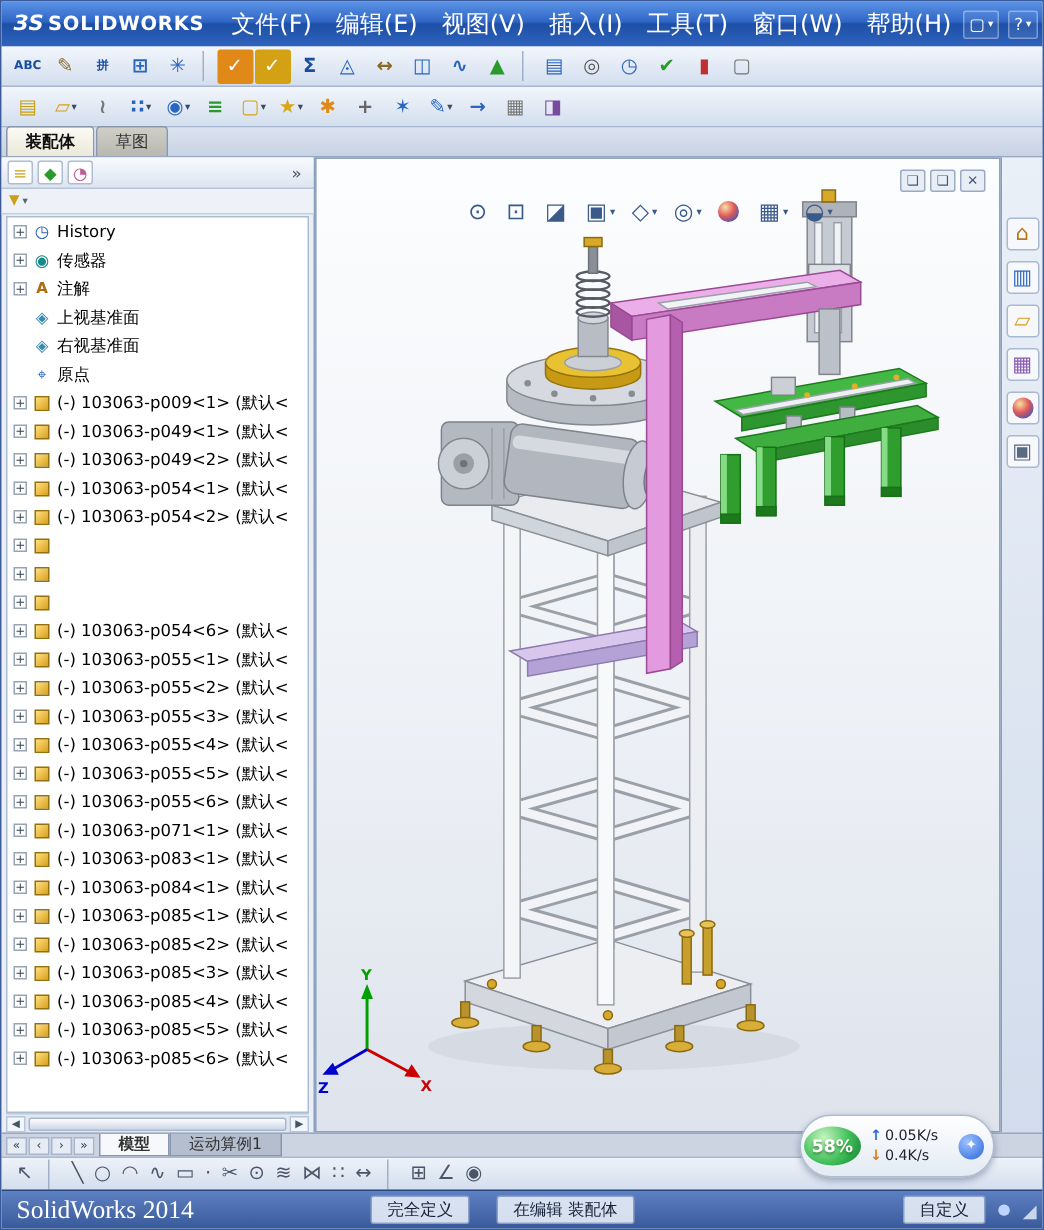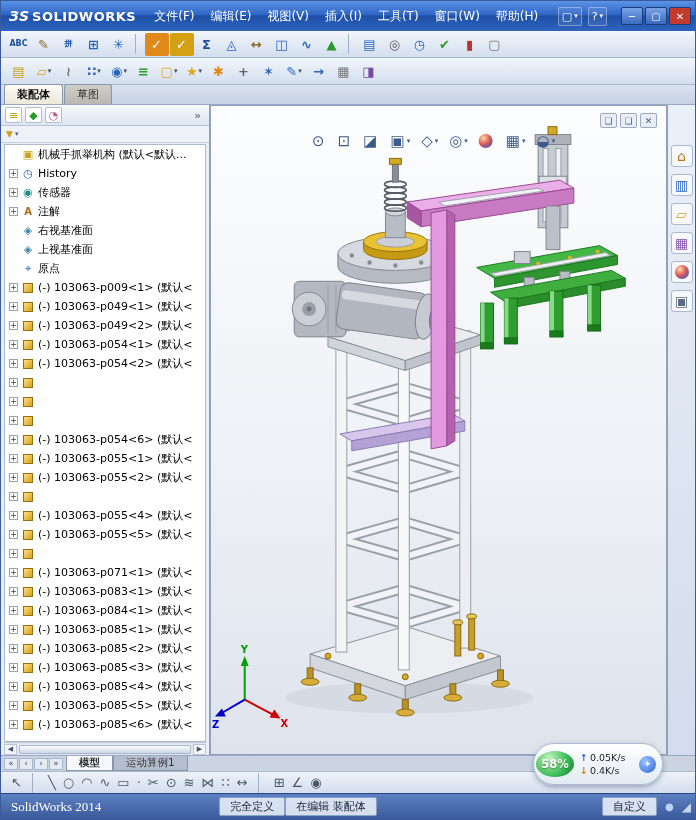--- a/index.html
+++ b/index.html
@@ -6,21 +6,21 @@
   html,body{width:696px;height:820px;background:#9fb2cc;}
   #app{position:relative;width:696px;height:820px;overflow:hidden;border:1px solid #3a5a9a;background:#ccd6e6;display:flex;flex-direction:column;}
 
   
   .titlebar{height:30px;flex:none;display:flex;align-items:center;color:#fff;
     background:linear-gradient(#5b93e6 0%,#2f66c6 45%,#1d4fa6 50%,#2f63bd 100%);}
   .logo{display:flex;align-items:baseline;gap:3px;padding:0 10px 0 8px;flex:none;}
   .logo .mark{font-weight:bold;font-style:italic;font-size:14px;}
   .logo .word{font-weight:bold;font-size:13px;letter-spacing:.5px;}
   .menus{display:flex;align-items:center;height:100%;}
-  .menu{font-size:12px;padding:4px 8px;cursor:default;white-space:nowrap;}
+  .menu{font-size:16px;padding:4px 8px;cursor:default;white-space:nowrap;}
   .tb-quick{margin-left:auto;display:flex;align-items:center;gap:6px;padding-right:6px;}
   .qbtn{display:flex;align-items:center;font-size:11px;color:#fff;padding:2px 3px;border:1px solid rgba(255,255,255,.35);border-radius:2px;background:rgba(255,255,255,.08);}
   .qbtn .caret{font-size:7px;margin-left:2px;}
   .winbtns{display:flex;gap:2px;padding:0 4px 0 8px;}
   .wbtn{width:22px;height:18px;display:flex;align-items:center;justify-content:center;font-size:10px;
     background:linear-gradient(#7aa4e8,#3a6ac0);border:1px solid #1c3c78;border-radius:2px;color:#fff;}
 
   
   .toolbar{height:27px;flex:none;display:flex;align-items:center;gap:1px;padding:0 4px 0 6px;
     background:linear-gradient(#f2f6fc,#d3deee);border-bottom:1px solid #a8b8d2;}
@@ -88,22 +88,22 @@
   .tsb{width:14px;height:12px;display:flex;align-items:center;justify-content:center;font-size:8px;color:#345;background:#e6ebf4;border:1px solid #a8b6cc;}
   .btab{font-size:10.5px;padding:1px 12px;display:flex;align-items:center;border:1px solid #8a96ac;border-top:none;background:#b4bece;color:#333;}
   .btab.active{background:#f7f8fb;font-weight:bold;}
 
   .sketchbar{height:22px;flex:none;display:flex;align-items:center;gap:7px;padding:0 10px;color:#4a5568;
     background:linear-gradient(#eef2f9,#d4deee);border-top:1px solid #aab8d0;}
   .ski{font-size:13px;display:flex;align-items:center;}
 
   .statusbar{height:26px;flex:none;display:flex;align-items:center;color:#fff;
     background:linear-gradient(#5d80c2,#3a5a9a);border-top:1px solid #27467e;}
-  .sb-app{font-family:"Liberation Serif","DejaVu Serif",serif;font-size:13px;padding:0 10px;white-space:nowrap;}
-  .sb-mid{display:flex;gap:0;margin-left:108px;}
+  .sb-app{font-family:"Liberation Serif","DejaVu Serif",serif;font-size:17px;padding:0 10px;white-space:nowrap;}
+  .sb-mid{display:flex;gap:18px;margin-left:108px;}
   .sb-seg{font-size:11px;color:#16223a;background:rgba(235,240,248,.88);border:1px solid #8aa0c8;padding:1px 10px;border-radius:2px;white-space:nowrap;}
   .sb-right{margin-left:auto;display:flex;align-items:center;gap:8px;padding-right:4px;}
   .sb-icon{font-size:10px;color:#bcd4ff;}
   .sb-grip{font-size:12px;color:#c8d6ee;}
 
   
   .speed{position:absolute;right:32px;bottom:34px;width:130px;height:42px;z-index:50;display:flex;align-items:center;gap:6px;
     background:linear-gradient(#ffffff,#e2eaf3);border:1px solid #b0bccc;border-radius:21px;box-shadow:0 2px 5px rgba(20,40,80,.35);padding:2px;}
   .ball{width:38px;height:26px;flex:none;border-radius:50%;display:flex;align-items:center;justify-content:center;
     background:radial-gradient(circle at 35% 28%,#c6f4c0,#3fbf58 55%,#168238 95%);color:#fff;font-size:11.5px;font-weight:bold;text-shadow:0 1px 2px rgba(0,60,0,.5);}
@@ -325,54 +325,49 @@
               <span>◔</span>
             </span>
           </span>
         <span class="pchevron">»</span>
       </div>
       <div class="pfilter">
         <span class="funnel">▼</span>
         <span class="fcaret">▾</span>
       </div>
       <div class="ptree">
-        <div class="trow">
-          <span class="exp"></span>
-          <span class="ticon t-root"></span>
-          <span class="tlabel">机械手抓举机构 (默认&lt;默认...</span>
-        </div>
         <div>
 
         <div class="trow">
             <span class="exp">+</span>
             <span class="ticon t-history"></span>
             <span class="tlabel">History</span>
           </div>
             <div class="trow">
             <span class="exp">+</span>
             <span class="ticon t-sensor"></span>
             <span class="tlabel">传感器</span>
           </div>
             <div class="trow">
             <span class="exp">+</span>
             <span class="ticon t-ann"></span>
             <span class="tlabel">注解</span>
+          </div>
+            <div class="trow">
+            <span class="exp"></span>
+            <span class="ticon t-plane"></span>
+            <span class="tlabel">上视基准面</span>
           </div>
             <div class="trow">
             <span class="exp"></span>
             <span class="ticon t-plane"></span>
             <span class="tlabel">右视基准面</span>
           </div>
             <div class="trow">
             <span class="exp"></span>
-            <span class="ticon t-plane"></span>
-            <span class="tlabel">上视基准面</span>
-          </div>
-            <div class="trow">
-            <span class="exp"></span>
             <span class="ticon t-origin"></span>
             <span class="tlabel">原点</span>
           </div>
             <div class="trow">
             <span class="exp">+</span>
             <span class="ticon t-part"></span>
             <span class="tlabel">(-) 103063-p009&lt;1&gt; (默认&lt;</span>
           </div>
             <div class="trow">
             <span class="exp">+</span>
@@ -417,34 +412,36 @@
             <span class="tlabel">(-) 103063-p055&lt;1&gt; (默认&lt;</span>
           </div>
             <div class="trow">
             <span class="exp">+</span>
             <span class="ticon t-part"></span>
             <span class="tlabel">(-) 103063-p055&lt;2&gt; (默认&lt;</span>
           </div>
             <div class="trow">
             <span class="exp">+</span>
             <span class="ticon t-part"></span>
+            <span class="tlabel">(-) 103063-p055&lt;3&gt; (默认&lt;</span>
           </div>
             <div class="trow">
             <span class="exp">+</span>
             <span class="ticon t-part"></span>
             <span class="tlabel">(-) 103063-p055&lt;4&gt; (默认&lt;</span>
           </div>
             <div class="trow">
             <span class="exp">+</span>
             <span class="ticon t-part"></span>
             <span class="tlabel">(-) 103063-p055&lt;5&gt; (默认&lt;</span>
           </div>
             <div class="trow">
             <span class="exp">+</span>
             <span class="ticon t-part"></span>
+            <span class="tlabel">(-) 103063-p055&lt;6&gt; (默认&lt;</span>
           </div>
             <div class="trow">
             <span class="exp">+</span>
             <span class="ticon t-part"></span>
             <span class="tlabel">(-) 103063-p071&lt;1&gt; (默认&lt;</span>
           </div>
             <div class="trow">
             <span class="exp">+</span>
             <span class="ticon t-part"></span>
             <span class="tlabel">(-) 103063-p083&lt;1&gt; (默认&lt;</span>

